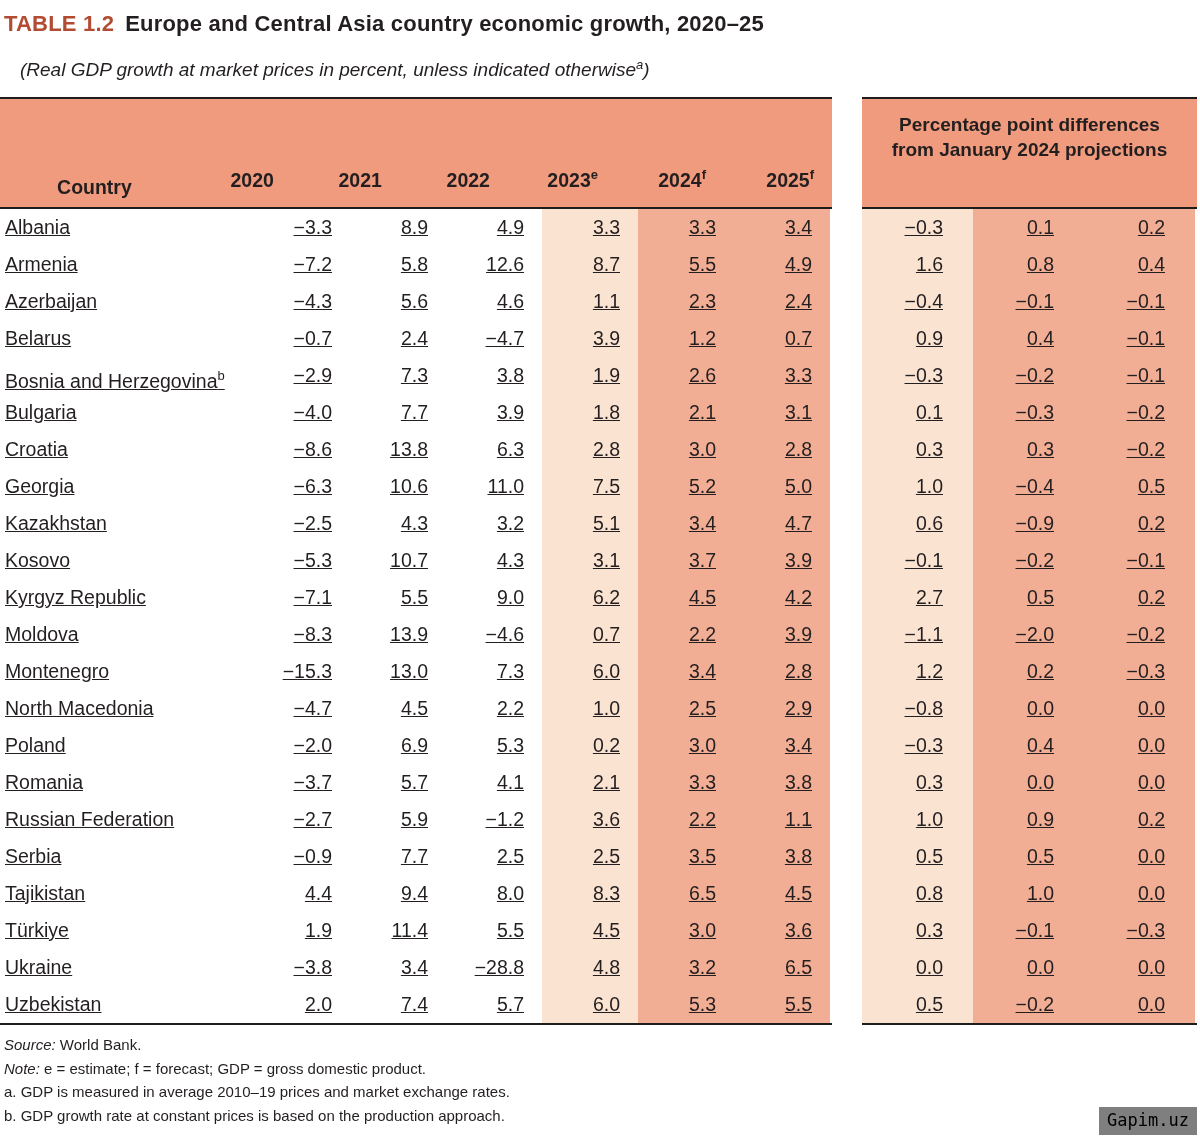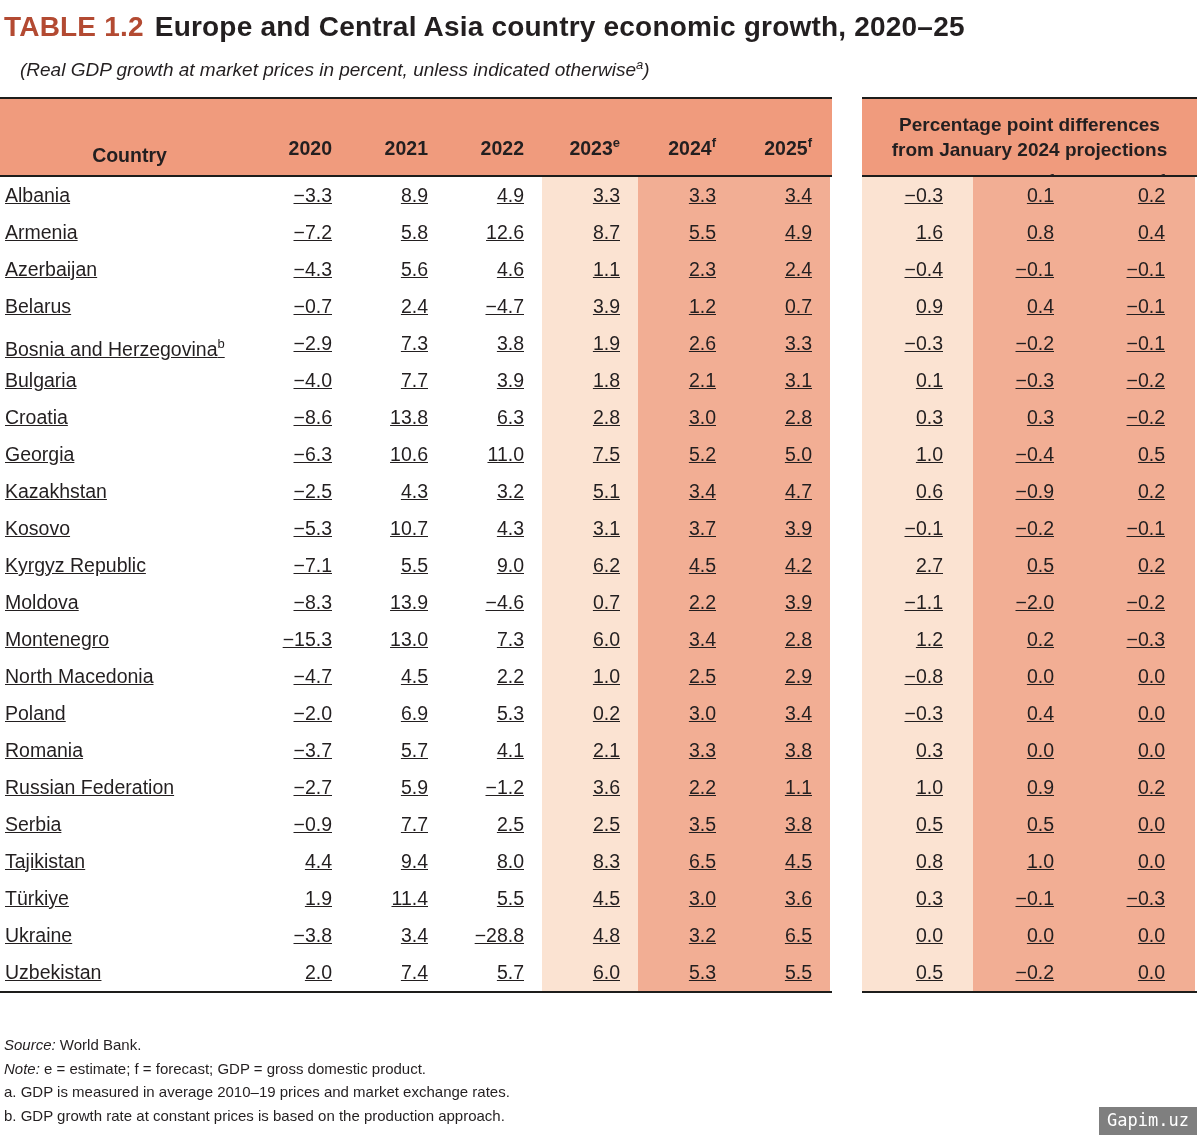--- a/index.html
+++ b/index.html
@@ -1,32 +1,33 @@
 <!DOCTYPE html>
 <html><head>
 <meta charset="utf-8">
 <style>
   * { margin:0; padding:0; box-sizing:border-box; }
   body { background:#ffffff; }
   .page {
     position:relative; width:1200px; height:1139px; background:#ffffff;
     color:#231f20; font-family:"Liberation Sans", sans-serif; overflow:hidden;
   }
-  .title-row { position:absolute; left:4px; top:11px; font-size:28px; font-weight:bold; letter-spacing:.2px; }
+  .title-row { position:absolute; left:4px; top:11px; font-size:22px; font-weight:bold; letter-spacing:.2px; }
   .title-label { color:#b34a32; margin-right:11px; }
   .subtitle { position:absolute; left:20px; top:57px; font-size:19px; font-style:italic; }
   .subtitle sup { font-size:13px; }
 
   .tables { position:absolute; left:0; top:97px; display:flex; }
   .main-table { width:832px; }
   .diff-table { width:335px; margin-left:30px; }
 
   .thead {
-    background:#f09b7d; height:80px; border-top:2px solid #1d1d1b;
+    background:#f09b7d; height:112px; border-top:2px solid #1d1d1b;
     border-bottom:2.5px solid #1d1d1b;
+    gap:34px;
   }
   .main-head { display:flex; align-items:flex-end; }
   .country-h { width:254px; padding:0 0 8px 5px; font-weight:bold; font-size:19.5px;text-align:center; }
   .ycell { width:96px; text-align:right; padding:0 18px 16px 0; font-weight:bold; font-size:19.5px; }
   .ycell sup, .country-cell sup { font-size:13px; font-weight:normal; }
   .ycell sup { font-weight:bold; }
 
   .diff-head { display:flex; flex-direction:column; }
   .diff-title { text-align:center; font-weight:bold; font-size:19px; line-height:25px; padding-top:13px; }
   .diff-divider { height:1px; background:#3a3836; margin:9px 9px 0 9px; }
@@ -42,21 +43,21 @@
   .diff-table .num { width:111px; padding-right:30px; }
   .main-table .n3 { background:#fbe3d2; }
   .main-table .n4, .main-table .n5 { background:#f2ae94; }
   .diff-table .d0 { background:#fbe3d2; }
   .diff-table .d1, .diff-table .d2 { background:#f2ae94; }
 
   .footnotes { position:absolute; left:4px; top:1033px; font-size:15px; line-height:23.5px; }
   .footnotes .em { font-style:italic; }
 
   .watermark {
-    position:absolute; right:3px; bottom:4px; background:#7f7f7f; color:#ffffff;
+    position:absolute; right:3px; bottom:4px; background:#7f7f7f; color:#000000;
     font-family:"DejaVu Sans Mono", monospace; font-size:17px; padding:3px 8px 5px 8px;
   }
 </style>
 </head>
 <body>
 
 <div class="page">
 
   <div class="title-row">
     <span class="title-label">TABLE 1.2</span><span>Europe and Central Asia country economic growth, 2020–25</span>

